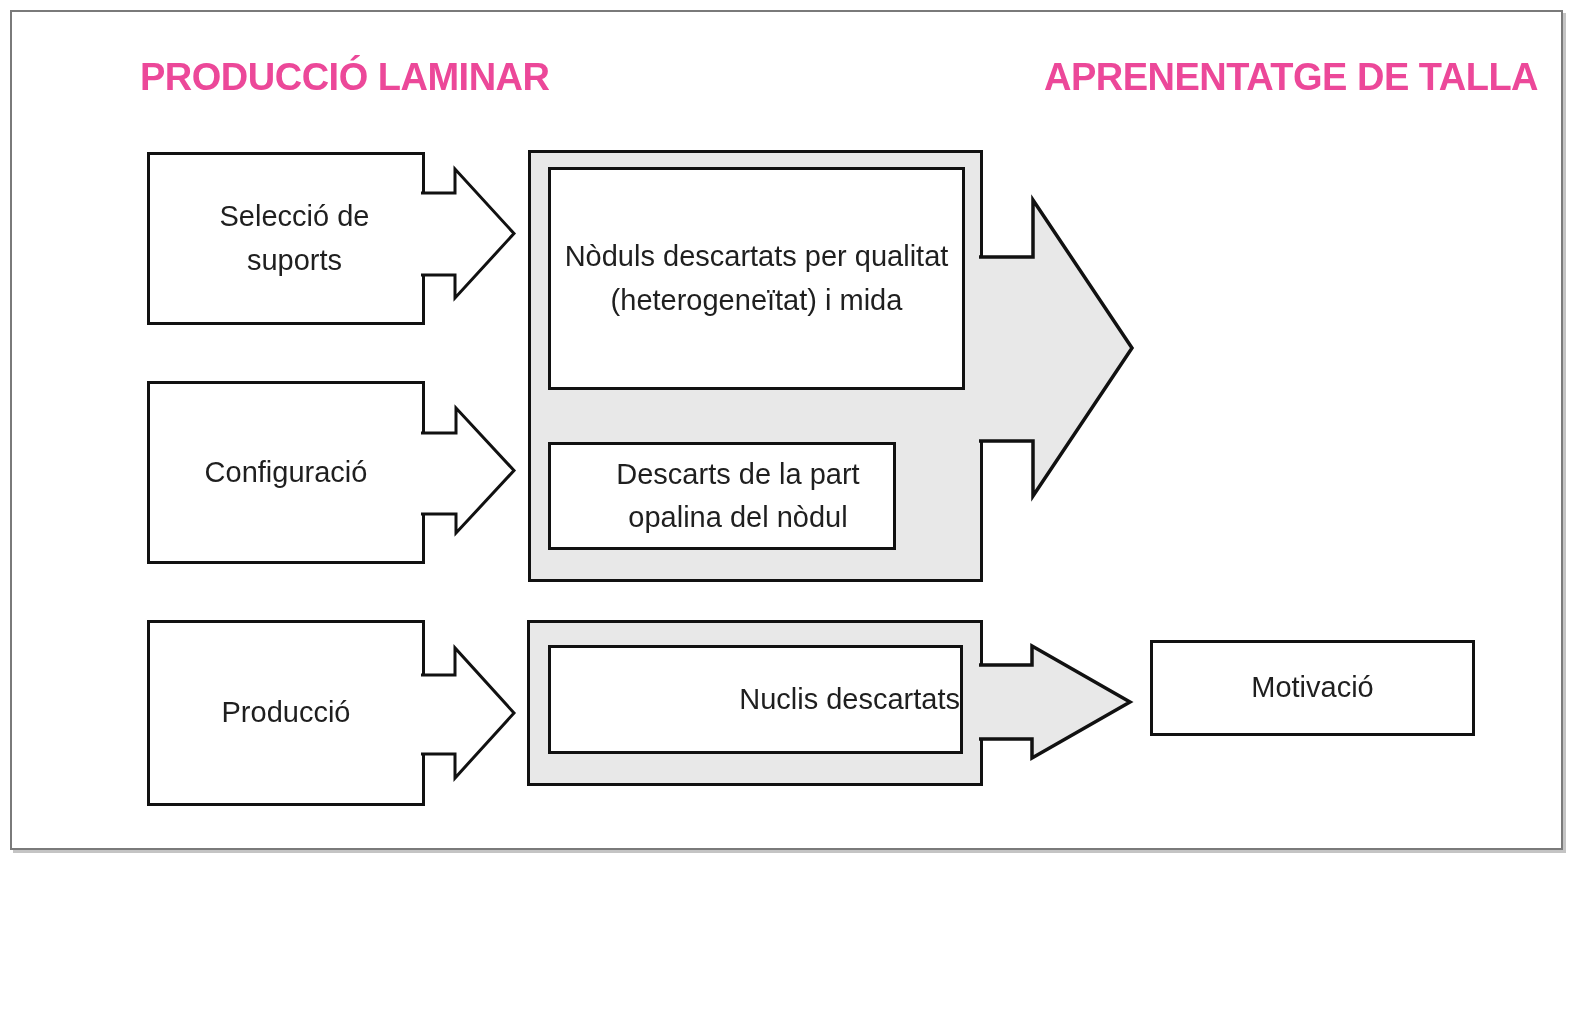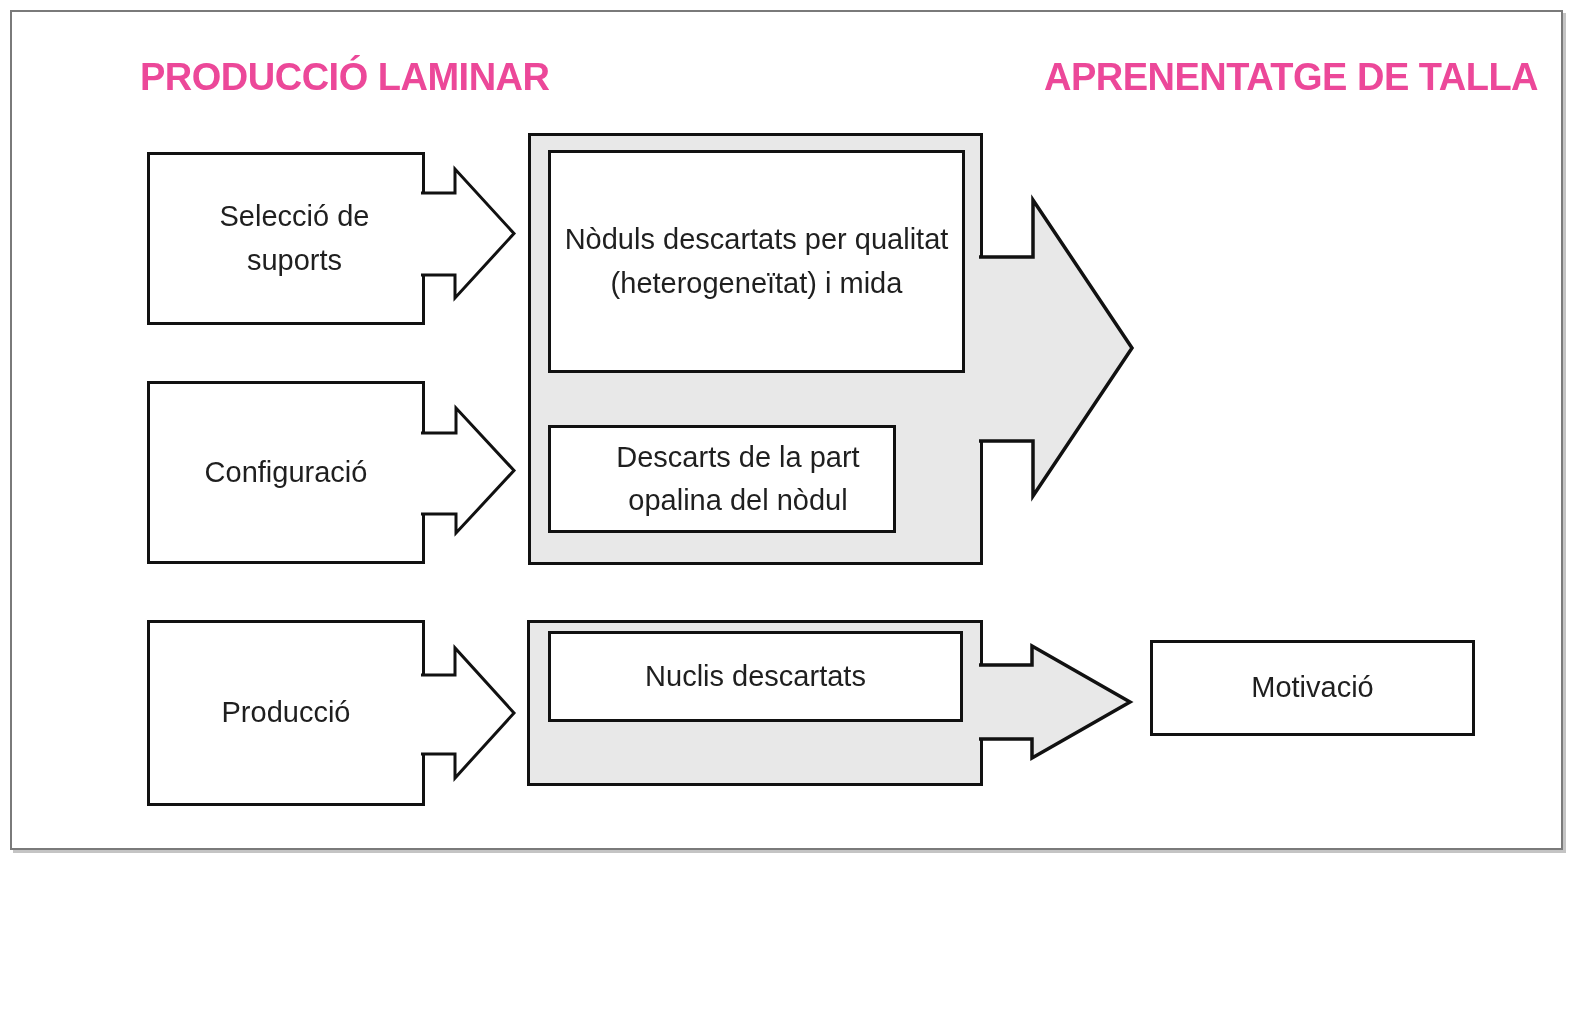--- a/index.html
+++ b/index.html
@@ -46,37 +46,37 @@
   .left-box   { left: 147px; width: 278px; }
   .left-box-1 { top: 152px; height: 173px; padding-left: 17px; }
   .left-box-2 { top: 381px; height: 183px; }
   .left-box-3 { top: 620px; height: 186px; }
   .container {
     position: absolute;
     background: #e8e8e8;
     border: 3px solid #111111;
     box-sizing: border-box;
   }
-  .container-1 { left: 528px; top: 133px; width: 455px; height: 432px; }
+  .container-1 { left: 528px; top: 150px; width: 455px; height: 432px; }
   .container-2 { left: 527px; top: 620px; width: 456px; height: 166px; }
   .inner-box {
     position: absolute;
     display: flex;
     align-items: center;
     justify-content: center;
     text-align: center;
     background: #ffffff;
     border: 3px solid #111111;
     box-sizing: border-box;
     font-size: 29px;
     line-height: 1.5;
   }
   .inner-box-1 { left: 17px;  top: 14px;  width: 417px; height: 223px; }
   .inner-box-2 { left: 17px;  top: 289px; width: 348px; height: 108px; justify-content: flex-end; }
-  .inner-box-3 { left: 18px;  top: 8px;  width: 415px; height: 91px; }
+  .inner-box-3 { left: 18px;  top: 22px;  width: 415px; height: 109px; justify-content: flex-end; }
   .right-box {
     position: absolute;
     left: 1150px;
     width: 325px;
     display: flex;
     align-items: center;
     justify-content: center;
     text-align: center;
     background: #ffffff;
     border: 3px solid #111111;

